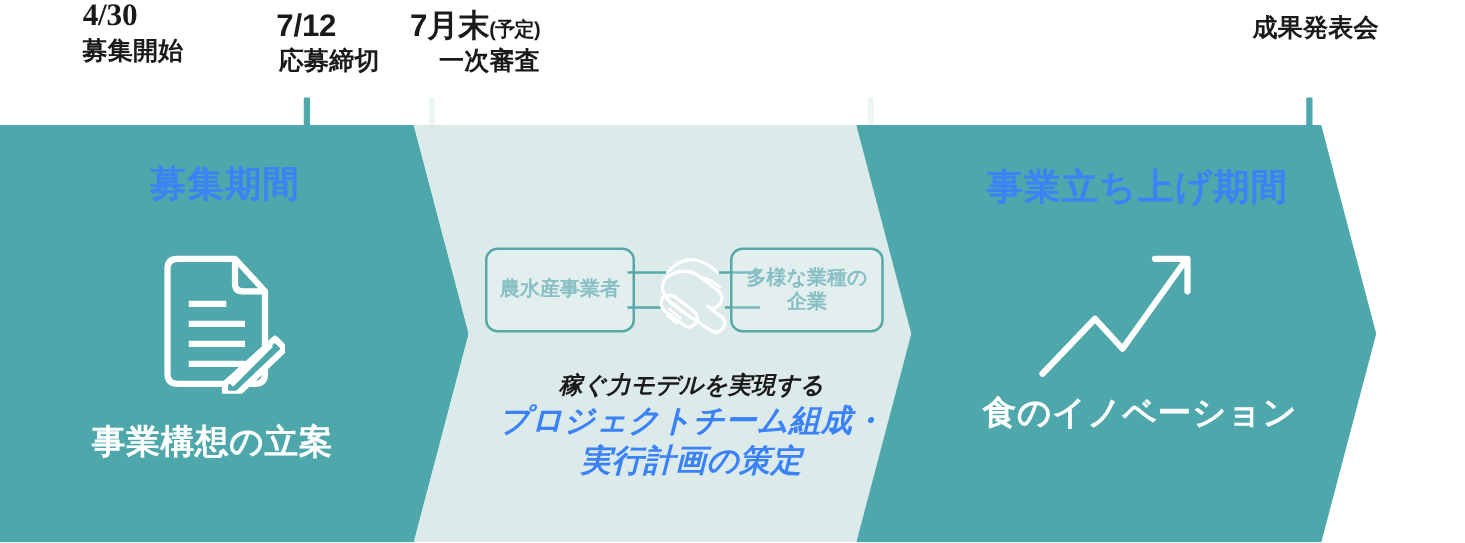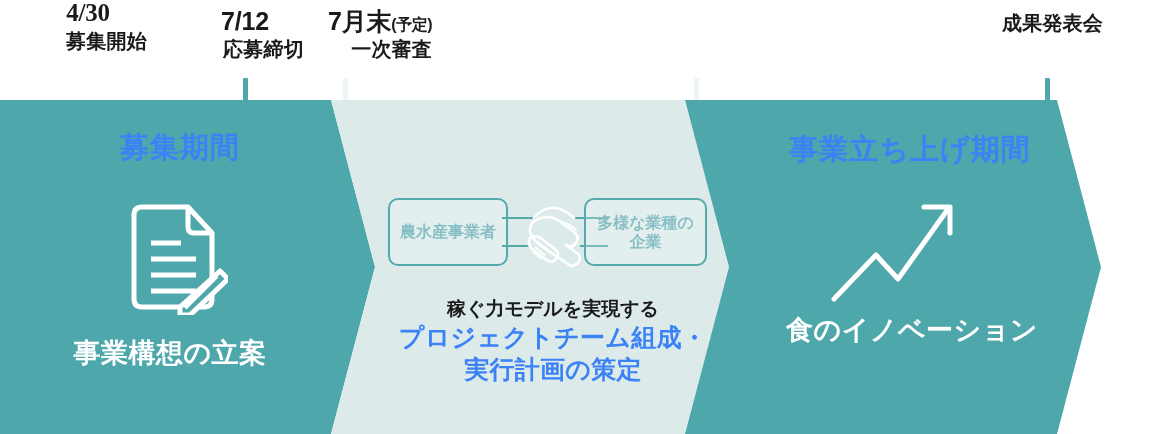--- a/index.html
+++ b/index.html
@@ -256,21 +256,21 @@
     </svg>
 
     <div class="pbox" id="pbox-right">
       <span>
         <span>多様な業種の</span><br>
         <span>企業</span>
       </span>
     </div>
   </div>
 
-  <div class="phase-foot" style="left:363px; top:297px; width:380px;">
+  <div class="phase-foot" style="left:363px; top:297px; width:380px;font-style:italic;">
     <div class="foot-lead">稼ぐ力モデルを実現する</div>
     <div class="foot-main-dark">プロジェクトチーム組成・</div>
     <div class="foot-main-dark">実行計画の策定</div>
   </div>
 
   <div class="phase-title on-teal" style="left:740px; top:130px; width:340px;">事業立ち上げ期間</div>
 
   <svg id="growth-icon" viewBox="0 0 134 112">
     <polyline points="6,106 48,62 70,86 120,16" fill="none" stroke="#ffffff" stroke-width="5" stroke-linecap="round" stroke-linejoin="round"></polyline>
     <polyline points="96,14 122,14 122,40" fill="none" stroke="#ffffff" stroke-width="5" stroke-linecap="round" stroke-linejoin="round"></polyline>

